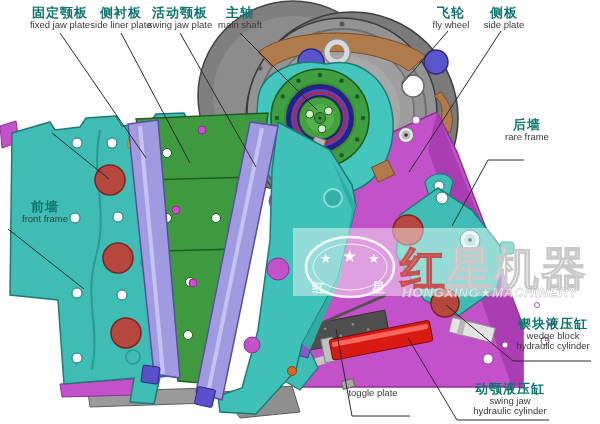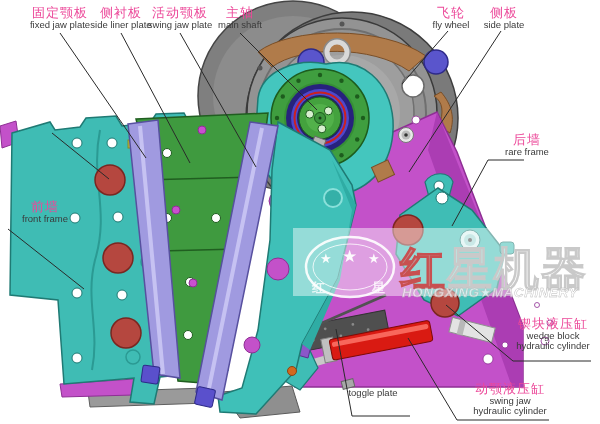--- a/index.html
+++ b/index.html
@@ -1,20 +1,20 @@
 <!DOCTYPE html>
 <html><head>
 <meta charset="utf-8">
 <style>
   html,body{margin:0;padding:0;background:#fff;}
   .stage{position:relative;width:600px;height:424px;background:#ffffff;overflow:hidden;
          font-family:"Liberation Sans","DejaVu Sans",sans-serif;}
   .stage svg{position:absolute;left:0;top:0;}
   .lbl{position:absolute;text-align:center;z-index:5;pointer-events:none;}
-  .lbl .cn{font-weight:normal;font-size:13px;color:#ec4899;letter-spacing:1px;line-height:1.05;}
+  .lbl .cn{font-weight:bold;font-size:13px;color:#0f766e;letter-spacing:1px;line-height:1.05;}
   .lbl .en{font-size:9.5px;color:#3a3a3a;line-height:1.1;}
   .lbl.small .cn{font-size:13px;}
 </style>
 </head>
 <body>
 
 <div class="stage">
 
 <svg width="600" height="424" viewBox="0 0 600 424">
 
@@ -282,21 +282,21 @@
     <div class="en">fly wheel</div>
   </div>
   <div class="lbl" style="left:459px;top:6px;width:90px;">
     <div class="cn">侧板</div>
     <div class="en">side plate</div>
   </div>
   <div class="lbl" style="left:2px;top:200px;width:86px;">
     <div class="cn">前墙</div>
     <div class="en">front frame</div>
   </div>
-  <div class="lbl" style="left:482px;top:133px;width:90px;">
+  <div class="lbl" style="left:482px;top:118px;width:90px;">
     <div class="cn">后墙</div>
     <div class="en">rare frame</div>
   </div>
   <div class="lbl small" style="left:506px;top:317px;width:94px;">
     <div class="cn">锲块液压缸</div>
     <div class="en">wedge block</div>
     <div class="en">hydraulic cylinder</div>
   </div>
   <div class="lbl small" style="left:460px;top:382px;width:100px;">
     <div class="cn">动颚液压缸</div>

